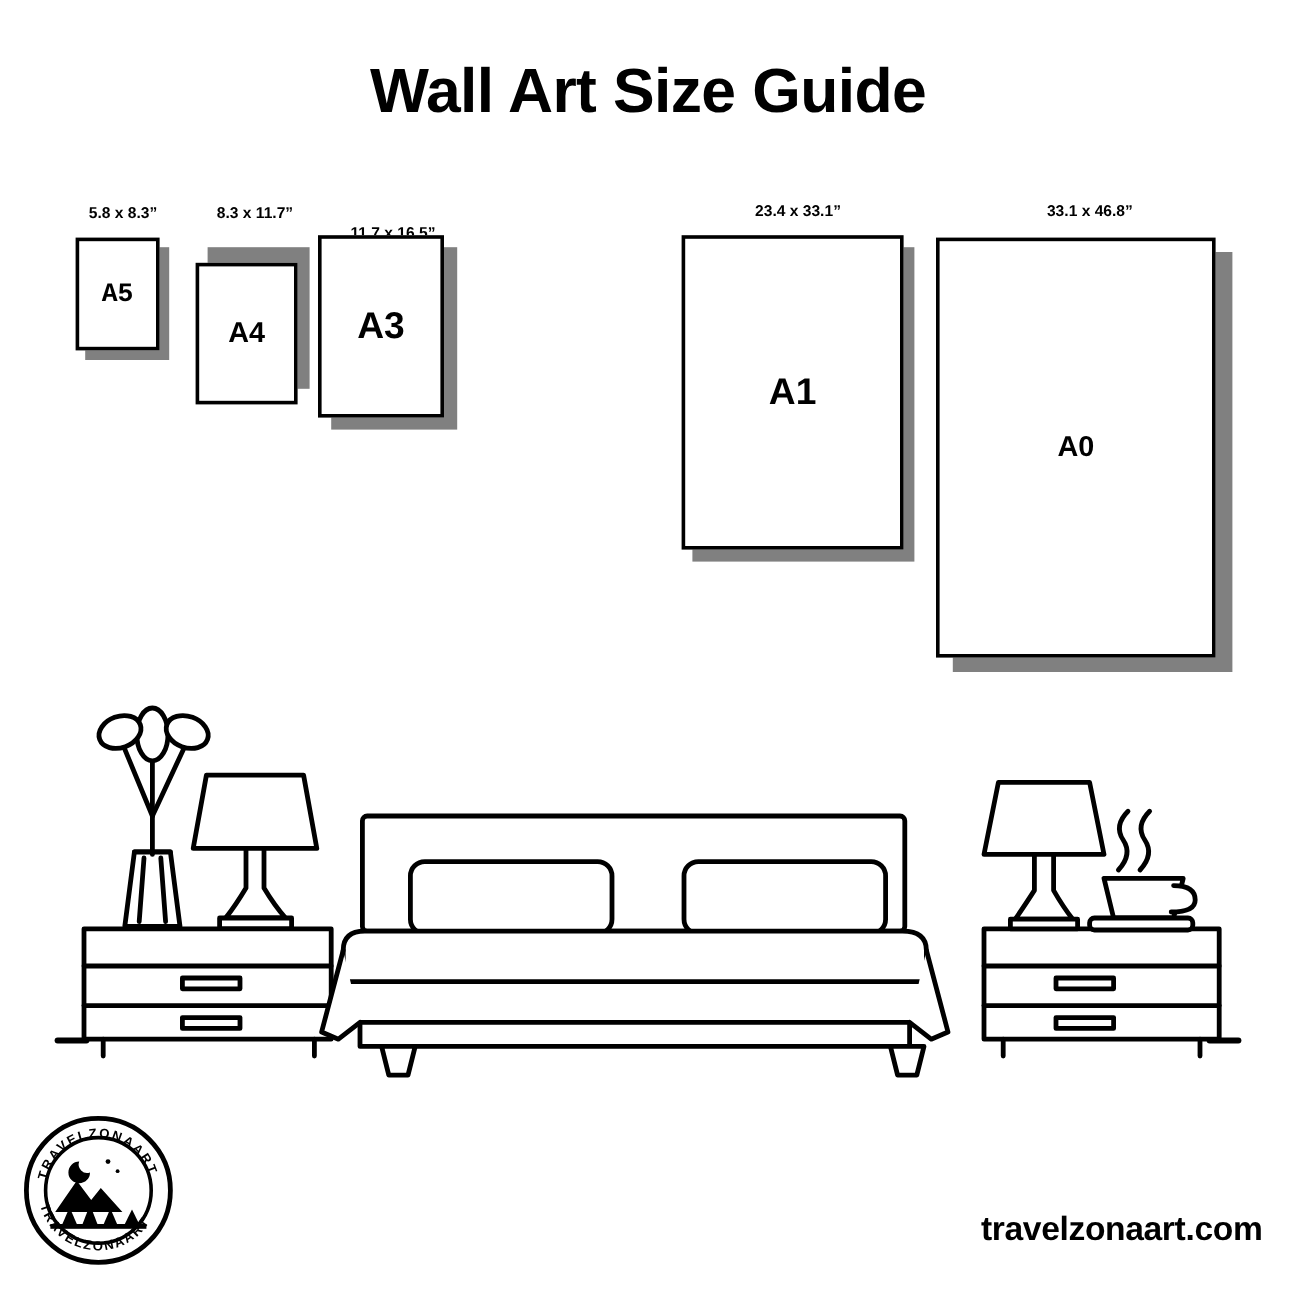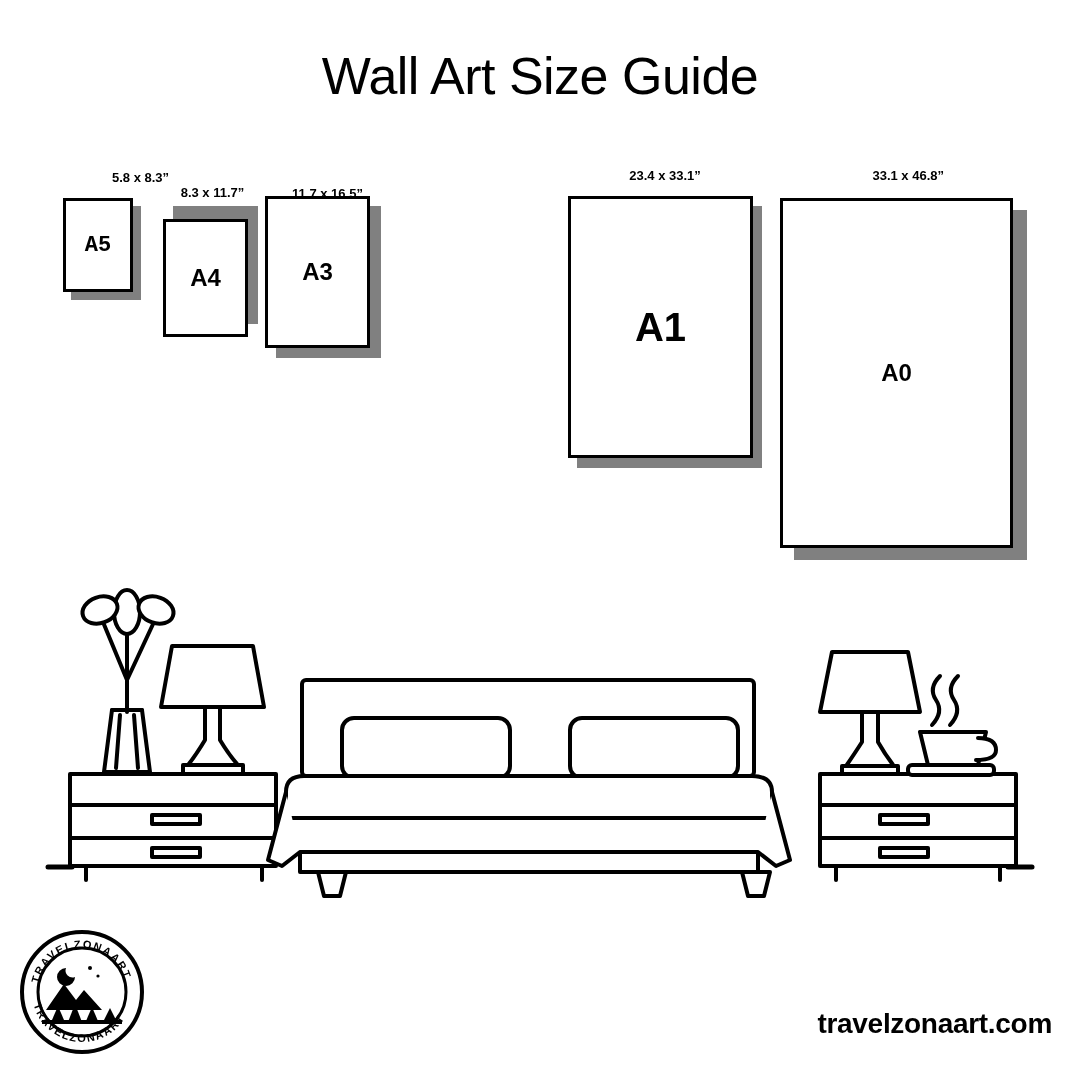--- a/index.html
+++ b/index.html
@@ -21,21 +21,21 @@
   }
 
   
   .title {
     position: absolute;
     top: 46px;
     left: 0;
     width: 1080px;
     text-align: center;
     font-size: 52px;
-    font-weight: 400;
+    font-weight: 700;
     letter-spacing: -0.5px;
     color: #000;
   }
 
   
   .frame-group {
     position: absolute;
   }
   .frame-dim {
     position: absolute;
@@ -93,49 +93,49 @@
   }
 </style>
 </head>
 <body>
 
 <div id="stage">
 
   <div class="title">Wall Art Size Guide</div>
 
   <div class="frame-group" style="left:55px; top:170px; width:95px; height:130px;">
-    <div class="frame-dim" style="top:0px;margin-left:38px;">5.8 x 8.3”</div>
+    <div class="frame-dim" style="top:0px;">5.8 x 8.3”</div>
     <div class="frame-shadow" style="left:16px; top:36px; width:70px; height:94px;"></div>
     <div class="frame-box" style="left:8px; top:28px; width:70px; height:94px;font-family:Liberation Mono, monospace;">
       <span class="frame-label" style="font-size:22px;">A5</span>
     </div>
   </div>
 
   <div class="frame-group" style="left:155px; top:170px; width:115px; height:160px;">
-    <div class="frame-dim" style="top:15px;text-align:right;">8.3 x 11.7”</div>
+    <div class="frame-dim" style="top:0px;text-align:right;">8.3 x 11.7”</div>
     <div class="frame-shadow" style="left:18px; top:36px; width:85px; height:118px;"></div>
     <div class="frame-box" style="left:8px; top:26px; width:85px; height:118px;margin-top:23px;">
       <span class="frame-label" style="font-size:24px;">A4</span>
     </div>
   </div>
 
   <div class="frame-group" style="left:260px; top:170px; width:135px; height:215px;">
     <div class="frame-dim" style="top:16px;">11.7 x 16.5”</div>
     <div class="frame-shadow" style="left:16px; top:36px; width:105px; height:152px;"></div>
     <div class="frame-box" style="left:5px; top:26px; width:105px; height:152px;">
-      <span class="frame-label" style="font-size:24px;">A3</span>
+      <span class="frame-label" style="font-size:31px;">A3</span>
     </div>
   </div>
 
 
   <div class="frame-group" style="left:560px; top:168px; width:210px; height:335px;text-align:center;">
     <div class="frame-dim" style="top:0px;">23.4 x 33.1”</div>
     <div class="frame-shadow" style="left:17px; top:38px; width:185px; height:262px;"></div>
     <div class="frame-box" style="left:8px; top:28px; width:185px; height:262px;">
-      <span class="frame-label" style="font-size:40px;">A1</span>
+      <span class="frame-label" style="font-size:31px;">A1</span>
     </div>
   </div>
 
   <div class="frame-group" style="left:772px; top:168px; width:262px; height:420px;">
     <div class="frame-dim" style="top:0px; left:52%;">33.1 x 46.8”</div>
     <div class="frame-shadow" style="left:22px; top:42px; width:233px; height:350px;"></div>
     <div class="frame-box" style="left:8px; top:30px; width:233px; height:350px;">
       <span class="frame-label" style="font-size:24px;">A0</span>
     </div>
   </div>

